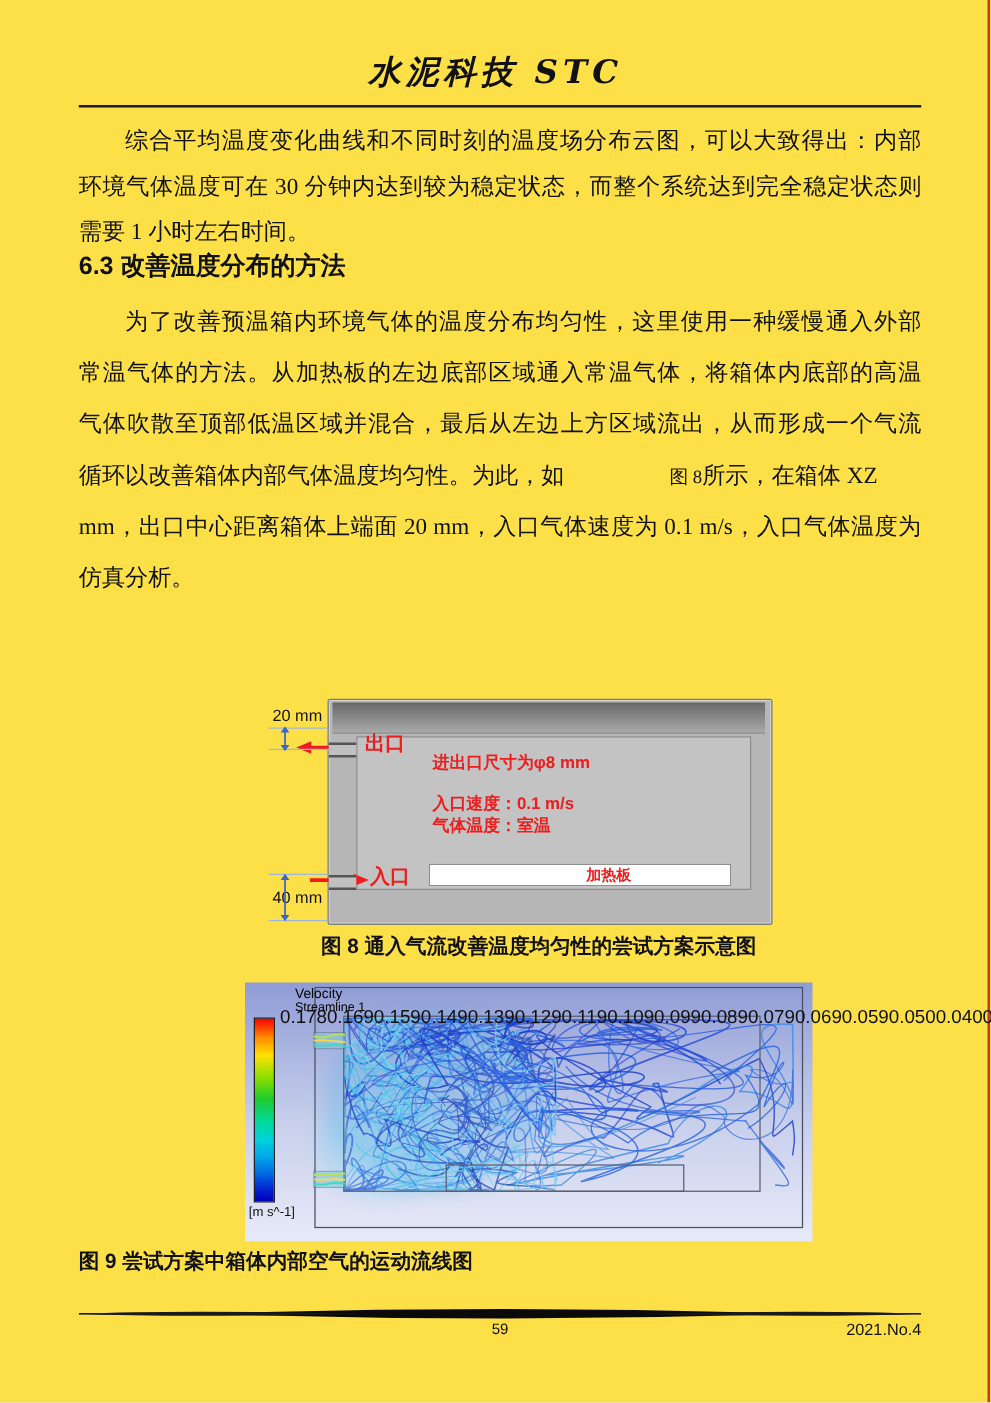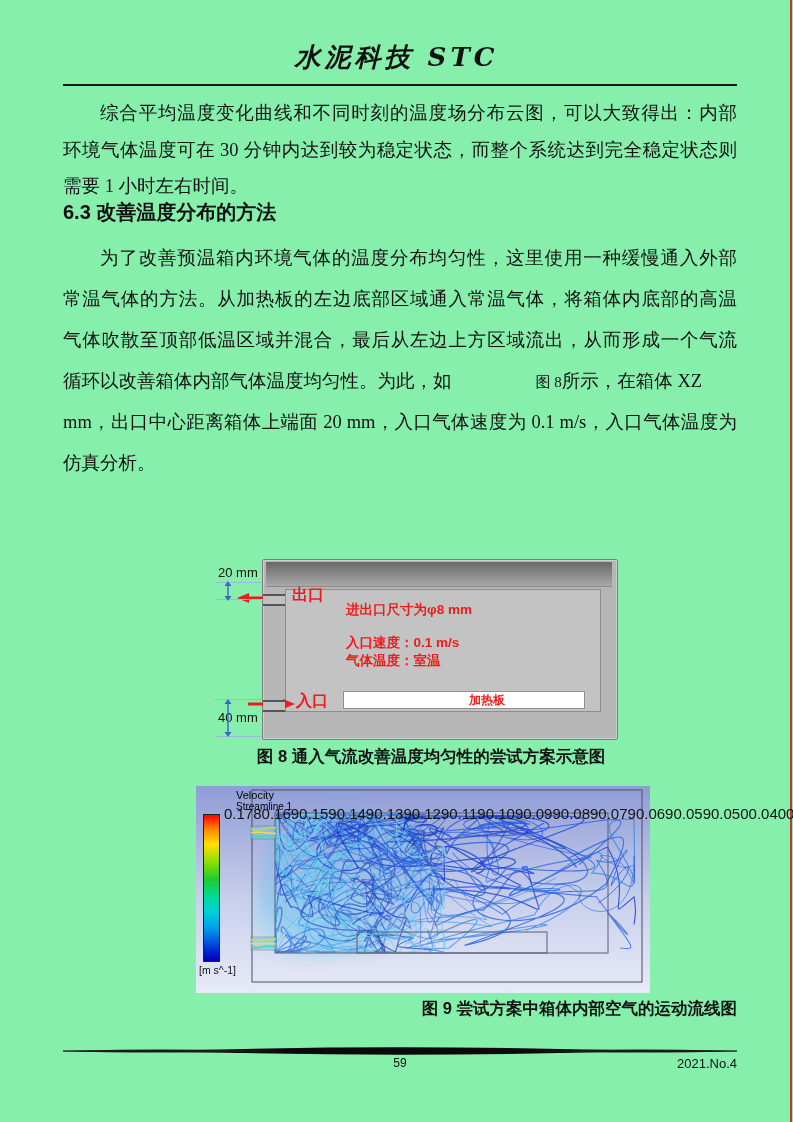--- a/index.html
+++ b/index.html
@@ -1,16 +1,16 @@
 <!DOCTYPE html>
 <html><head>
 <meta charset="utf-8">
 <style>
   html,body{margin:0;padding:0;background:#e8e8e8;}
-  .page{position:relative;width:793px;height:1122px;margin:0 auto;background:#86efac;
+  .page{position:relative;width:793px;height:1122px;margin:0 auto;background:#fde047;
         font-family:"Liberation Serif","DejaVu Serif",serif;color:#111;overflow:hidden;}
   .abs{position:absolute;}
   .redline{position:absolute;top:0;right:1px;width:2px;height:1122px;background:#c5372b;}
 
   
   .journal-title{left:0;top:40px;width:793px;text-align:center;font-size:26px;font-weight:bold;
       font-style:italic;letter-spacing:4px;font-family:"DejaVu Serif","Liberation Serif",serif;}
   .header-rule{left:63px;top:84px;width:674px;height:2px;background:#1a1a1a;}
 
   
@@ -49,21 +49,21 @@
   .fig9 svg{position:absolute;left:0;top:0;}
   .legend{position:absolute;left:4px;top:3px;font-family:"Liberation Sans","DejaVu Sans",sans-serif;color:#000;}
   .legend-title{font-size:11px;line-height:12px;margin-left:36px;}
   .cbar{position:absolute;left:7px;top:28px;width:15px;height:146px;border:1px solid #222;
       background:linear-gradient(180deg,#ff0000 0%,#ff8800 10%,#ffe000 20%,#8ede00 32%,#1ecc2e 44%,
       #00d998 56%,#00d2da 66%,#00a6e8 76%,#0060e0 86%,#001fd0 94%,#0000b8 100%);}
   .cbar-labels{position:absolute;left:28px;top:23px;height:156px;display:flex;
       justify-content:space-between;font-size:15px;line-height:10px;
       font-family:"Liberation Sans",sans-serif;}
   .cbar-unit{position:absolute;left:3px;top:178px;font-size:10.5px;font-family:"Liberation Sans",sans-serif;}
-  .fig9-caption{left:63px;top:998px;width:674px;text-align:right;font-size:16.5px;font-weight:600;
+  .fig9-caption{left:63px;top:998px;width:674px;text-align:left;font-size:16.5px;font-weight:600;
       font-family:"Liberation Sans","DejaVu Sans",sans-serif;}
 
   
   .footer-line{left:63px;top:1047px;width:674px;height:9px;}
   .footer-page{left:63px;top:1056px;width:674px;text-align:center;font-size:12px;
       font-family:"Liberation Sans",sans-serif;}
   .footer-issue{left:63px;top:1056px;width:674px;text-align:right;font-size:13px;
       font-family:"Liberation Sans",sans-serif;}
 </style>
 </head>

